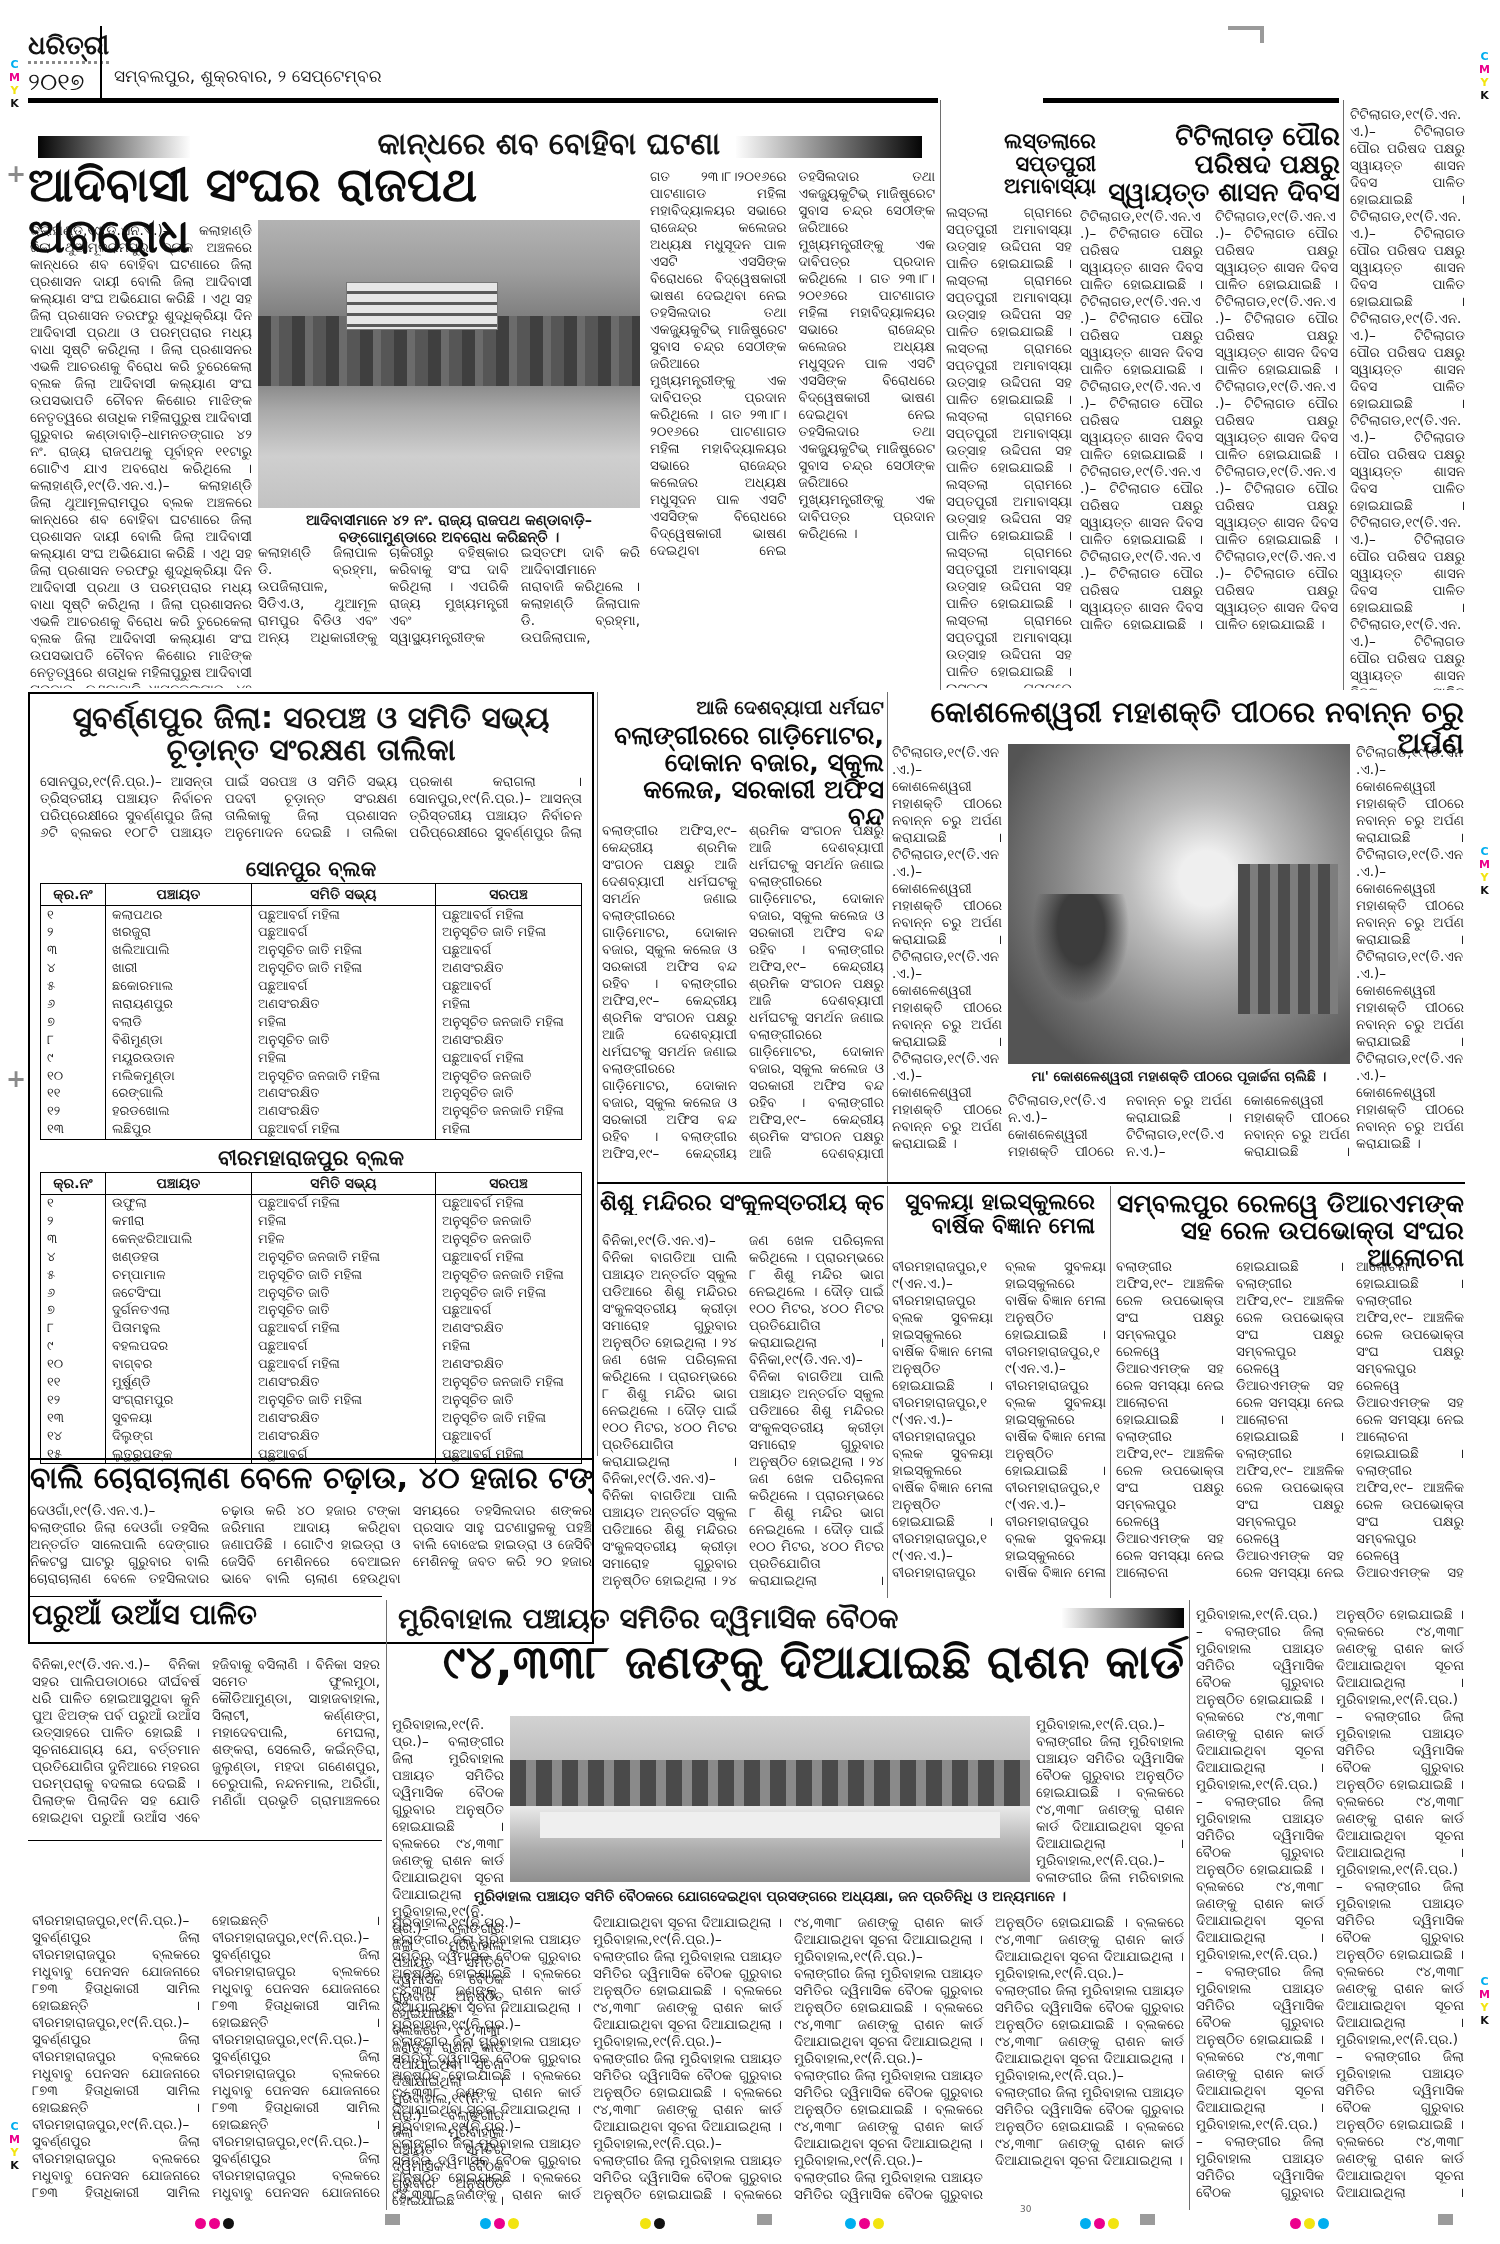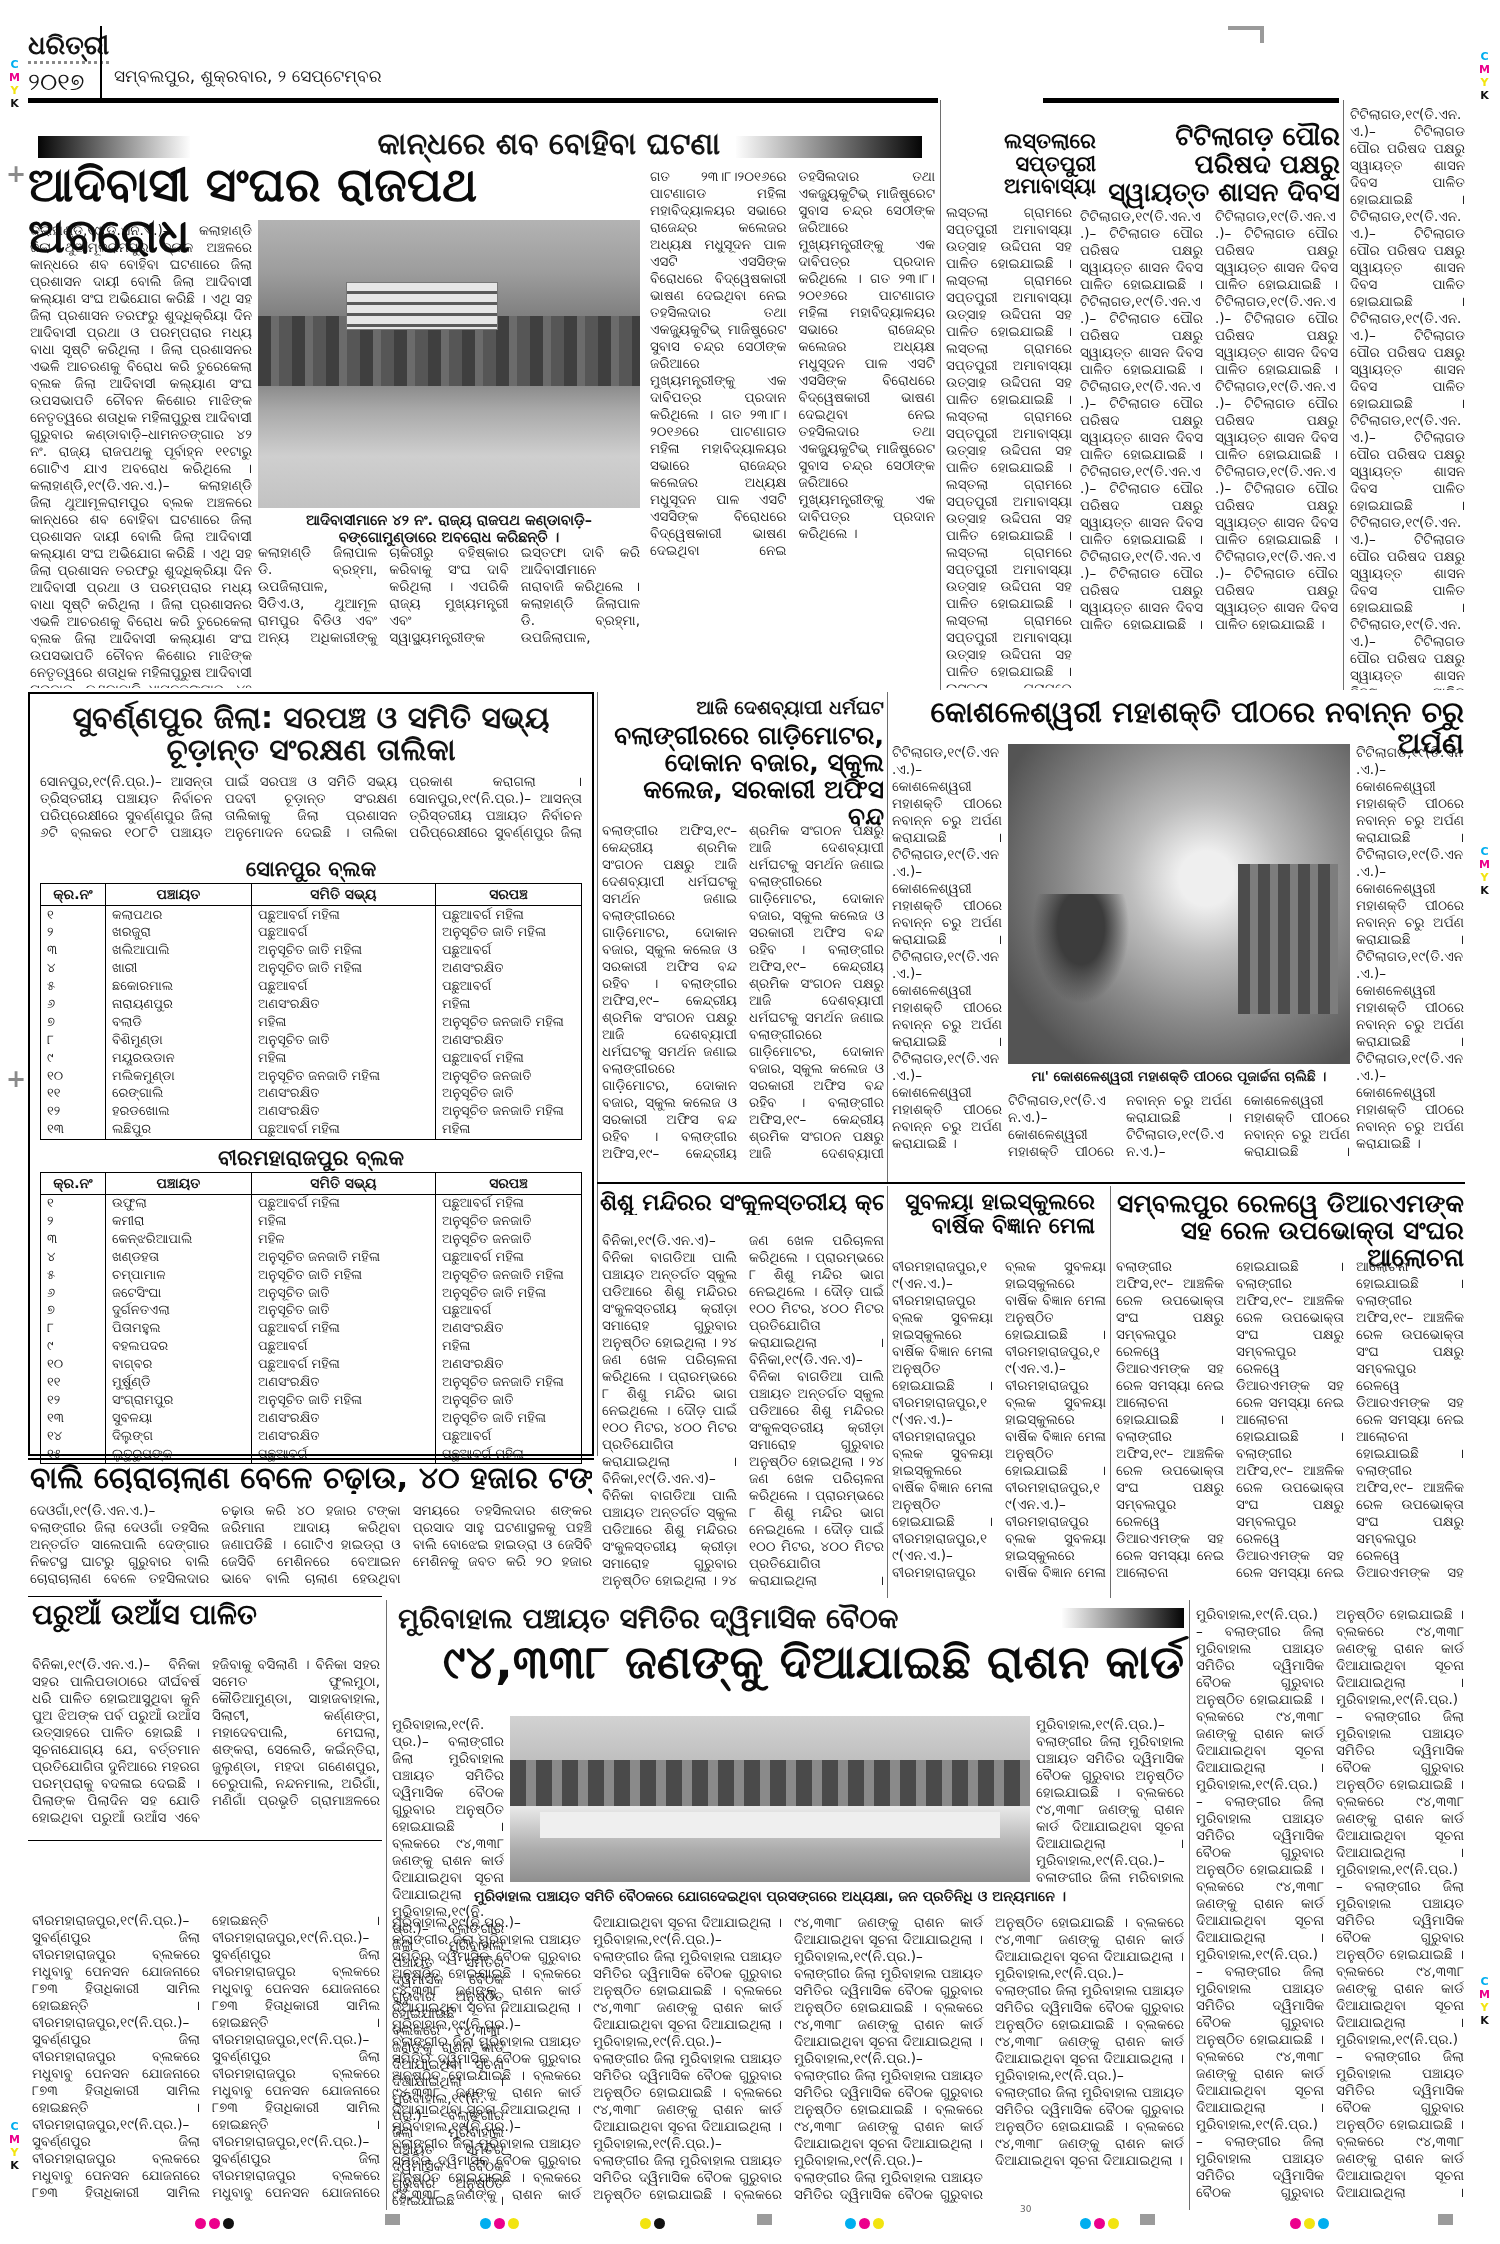--- a/index.html
+++ b/index.html
@@ -100,21 +100,21 @@
   <div class="abs vr" style="left:940px;top:100px;height:590px"></div>
 
   <div class="abs hl ctr" style="left:946px;top:130px;width:150px;font-size:21px">ଲସ୍ତଲାରେ ସପ୍ତପୁରୀ ଅମାବାସ୍ୟା</div>
   <div class="abs body-text" style="left:946px;top:204px;width:126px;height:484px">ଲସ୍ତଲା ଗ୍ରାମରେ ସପ୍ତପୁରୀ ଅମାବାସ୍ୟା ଉତ୍ସାହ ଉଦ୍ଦିପନା ସହ ପାଳିତ ହୋଇଯାଇଛି । ଲସ୍ତଲା ଗ୍ରାମରେ ସପ୍ତପୁରୀ ଅମାବାସ୍ୟା ଉତ୍ସାହ ଉଦ୍ଦିପନା ସହ ପାଳିତ ହୋଇଯାଇଛି । ଲସ୍ତଲା ଗ୍ରାମରେ ସପ୍ତପୁରୀ ଅମାବାସ୍ୟା ଉତ୍ସାହ ଉଦ୍ଦିପନା ସହ ପାଳିତ ହୋଇଯାଇଛି । ଲସ୍ତଲା ଗ୍ରାମରେ ସପ୍ତପୁରୀ ଅମାବାସ୍ୟା ଉତ୍ସାହ ଉଦ୍ଦିପନା ସହ ପାଳିତ ହୋଇଯାଇଛି । ଲସ୍ତଲା ଗ୍ରାମରେ ସପ୍ତପୁରୀ ଅମାବାସ୍ୟା ଉତ୍ସାହ ଉଦ୍ଦିପନା ସହ ପାଳିତ ହୋଇଯାଇଛି । ଲସ୍ତଲା ଗ୍ରାମରେ ସପ୍ତପୁରୀ ଅମାବାସ୍ୟା ଉତ୍ସାହ ଉଦ୍ଦିପନା ସହ ପାଳିତ ହୋଇଯାଇଛି । ଲସ୍ତଲା ଗ୍ରାମରେ ସପ୍ତପୁରୀ ଅମାବାସ୍ୟା ଉତ୍ସାହ ଉଦ୍ଦିପନା ସହ ପାଳିତ ହୋଇଯାଇଛି । ଲସ୍ତଲା ଗ୍ରାମରେ ସପ୍ତପୁରୀ ଅମାବାସ୍ୟା ଉତ୍ସାହ ଉଦ୍ଦିପନା ସହ ପାଳିତ ହୋଇଯାଇଛି ।</div>
 
   <div class="abs hl ctr" style="left:1098px;top:122px;width:242px;font-size:26px">ଟିଟିଲାଗଡ଼ ପୌର ପରିଷଦ ପକ୍ଷରୁ ସ୍ୱାୟତ୍ତ ଶାସନ ଦିବସ</div>
   <div class="abs body-text c2" style="left:1080px;top:208px;width:258px;height:480px">ଟିଟିଲାଗଡ,୧୯(ତି.ଏନ.ଏ.)– ଟିଟିଲାଗଡ ପୌର ପରିଷଦ ପକ୍ଷରୁ ସ୍ୱାୟତ୍ତ ଶାସନ ଦିବସ ପାଳିତ ହୋଇଯାଇଛି । ଟିଟିଲାଗଡ,୧୯(ତି.ଏନ.ଏ.)– ଟିଟିଲାଗଡ ପୌର ପରିଷଦ ପକ୍ଷରୁ ସ୍ୱାୟତ୍ତ ଶାସନ ଦିବସ ପାଳିତ ହୋଇଯାଇଛି । ଟିଟିଲାଗଡ,୧୯(ତି.ଏନ.ଏ.)– ଟିଟିଲାଗଡ ପୌର ପରିଷଦ ପକ୍ଷରୁ ସ୍ୱାୟତ୍ତ ଶାସନ ଦିବସ ପାଳିତ ହୋଇଯାଇଛି । ଟିଟିଲାଗଡ,୧୯(ତି.ଏନ.ଏ.)– ଟିଟିଲାଗଡ ପୌର ପରିଷଦ ପକ୍ଷରୁ ସ୍ୱାୟତ୍ତ ଶାସନ ଦିବସ ପାଳିତ ହୋଇଯାଇଛି । ଟିଟିଲାଗଡ,୧୯(ତି.ଏନ.ଏ.)– ଟିଟିଲାଗଡ ପୌର ପରିଷଦ ପକ୍ଷରୁ ସ୍ୱାୟତ୍ତ ଶାସନ ଦିବସ ପାଳିତ ହୋଇଯାଇଛି । ଟିଟିଲାଗଡ,୧୯(ତି.ଏନ.ଏ.)– ଟିଟିଲାଗଡ ପୌର ପରିଷଦ ପକ୍ଷରୁ ସ୍ୱାୟତ୍ତ ଶାସନ ଦିବସ ପାଳିତ ହୋଇଯାଇଛି । ଟିଟିଲାଗଡ,୧୯(ତି.ଏନ.ଏ.)– ଟିଟିଲାଗଡ ପୌର ପରିଷଦ ପକ୍ଷରୁ ସ୍ୱାୟତ୍ତ ଶାସନ ଦିବସ ପାଳିତ ହୋଇଯାଇଛି । ଟିଟିଲାଗଡ,୧୯(ତି.ଏନ.ଏ.)– ଟିଟିଲାଗଡ ପୌର ପରିଷଦ ପକ୍ଷରୁ ସ୍ୱାୟତ୍ତ ଶାସନ ଦିବସ ପାଳିତ ହୋଇଯାଇଛି । ଟିଟିଲାଗଡ,୧୯(ତି.ଏନ.ଏ.)– ଟିଟିଲାଗଡ ପୌର ପରିଷଦ ପକ୍ଷରୁ ସ୍ୱାୟତ୍ତ ଶାସନ ଦିବସ ପାଳିତ ହୋଇଯାଇଛି । ଟିଟିଲାଗଡ,୧୯(ତି.ଏନ.ଏ.)– ଟିଟିଲାଗଡ ପୌର ପରିଷଦ ପକ୍ଷରୁ ସ୍ୱାୟତ୍ତ ଶାସନ ଦିବସ ପାଳିତ ହୋଇଯାଇଛି ।</div>
   <div class="abs vr" style="left:1343px;top:100px;height:590px"></div>
   <div class="abs body-text" style="left:1350px;top:106px;width:115px;height:584px">ଟିଟିଲାଗଡ,୧୯(ତି.ଏନ.ଏ.)– ଟିଟିଲାଗଡ ପୌର ପରିଷଦ ପକ୍ଷରୁ ସ୍ୱାୟତ୍ତ ଶାସନ ଦିବସ ପାଳିତ ହୋଇଯାଇଛି । ଟିଟିଲାଗଡ,୧୯(ତି.ଏନ.ଏ.)– ଟିଟିଲାଗଡ ପୌର ପରିଷଦ ପକ୍ଷରୁ ସ୍ୱାୟତ୍ତ ଶାସନ ଦିବସ ପାଳିତ ହୋଇଯାଇଛି । ଟିଟିଲାଗଡ,୧୯(ତି.ଏନ.ଏ.)– ଟିଟିଲାଗଡ ପୌର ପରିଷଦ ପକ୍ଷରୁ ସ୍ୱାୟତ୍ତ ଶାସନ ଦିବସ ପାଳିତ ହୋଇଯାଇଛି । ଟିଟିଲାଗଡ,୧୯(ତି.ଏନ.ଏ.)– ଟିଟିଲାଗଡ ପୌର ପରିଷଦ ପକ୍ଷରୁ ସ୍ୱାୟତ୍ତ ଶାସନ ଦିବସ ପାଳିତ ହୋଇଯାଇଛି । ଟିଟିଲାଗଡ,୧୯(ତି.ଏନ.ଏ.)– ଟିଟିଲାଗଡ ପୌର ପରିଷଦ ପକ୍ଷରୁ ସ୍ୱାୟତ୍ତ ଶାସନ ଦିବସ ପାଳିତ ହୋଇଯାଇଛି । ଟିଟିଲାଗଡ,୧୯(ତି.ଏନ.ଏ.)– ଟିଟିଲାଗଡ ପୌର ପରିଷଦ ପକ୍ଷରୁ ସ୍ୱାୟତ୍ତ ଶାସନ ଦିବସ ପାଳିତ ହୋଇଯାଇଛି ।</div>
 
-  <div class="abs box" style="left:28px;top:692px;width:566px;height:764px">
+  <div class="abs box" style="left:28px;top:692px;width:566px;height:952px">
     <div class="box-title">ସୁବର୍ଣ୍ଣପୁର ଜିଲା: ସରପଞ୍ଚ ଓ ସମିତି ସଭ୍ୟ ଚୂଡ଼ାନ୍ତ ସଂରକ୍ଷଣ ତାଲିକା</div>
     <div class="body-text c3" style="height:78px;margin-bottom:4px">ସୋନପୁର,୧୯(ନି.ପ୍ର.)– ଆସନ୍ତା ତ୍ରିସ୍ତରୀୟ ପଞ୍ଚାୟତ ନିର୍ବାଚନ ପରିପ୍ରେକ୍ଷୀରେ ସୁବର୍ଣ୍ଣପୁର ଜିଲା ୬ଟି ବ୍ଲକର ୧୦୮ଟି ପଞ୍ଚାୟତ ପାଇଁ ସରପଞ୍ଚ ଓ ସମିତି ସଭ୍ୟ ପଦବୀ ଚୂଡ଼ାନ୍ତ ସଂରକ୍ଷଣ ତାଲିକାକୁ ଜିଲା ପ୍ରଶାସନ ଅନୁମୋଦନ ଦେଇଛି । ତାଲିକା ପ୍ରକାଶ କରାଗଲା । ସୋନପୁର,୧୯(ନି.ପ୍ର.)– ଆସନ୍ତା ତ୍ରିସ୍ତରୀୟ ପଞ୍ଚାୟତ ନିର୍ବାଚନ ପରିପ୍ରେକ୍ଷୀରେ ସୁବର୍ଣ୍ଣପୁର ଜିଲା ୬ଟି ବ୍ଲକର ୧୦୮ଟି ପଞ୍ଚାୟତ ପାଇଁ ସରପଞ୍ଚ ଓ ସମିତି ସଭ୍ୟ ପଦବୀ ଚୂଡ଼ାନ୍ତ ସଂରକ୍ଷଣ ତାଲିକାକୁ ଜିଲା ପ୍ରଶାସନ ଅନୁମୋଦନ ଦେଇଛି । ତାଲିକା ପ୍ରକାଶ କରାଗଲା । ସୋନପୁର,୧୯(ନି.ପ୍ର.)– ଆସନ୍ତା ତ୍ରିସ୍ତରୀୟ ପଞ୍ଚାୟତ ନିର୍ବାଚନ ପରିପ୍ରେକ୍ଷୀରେ ସୁବର୍ଣ୍ଣପୁର ଜିଲା ୬ଟି ବ୍ଲକର ୧୦୮ଟି ପଞ୍ଚାୟତ ପାଇଁ ସରପଞ୍ଚ ଓ ସମିତି ସଭ୍ୟ ପଦବୀ ଚୂଡ଼ାନ୍ତ ସଂରକ୍ଷଣ ତାଲିକାକୁ ଜିଲା ପ୍ରଶାସନ ଅନୁମୋଦନ ଦେଇଛି । ତାଲିକା ପ୍ରକାଶ କରାଗଲା ।</div>
     <div class="block-title">ସୋନପୁର ବ୍ଲକ</div>
     <table class="res">
         <colgroup>
           <col style="width: 12%;">
           <col style="width: 27%;">
           <col style="width: 34%;">
           <col style="width: 27%;">
         </colgroup>

